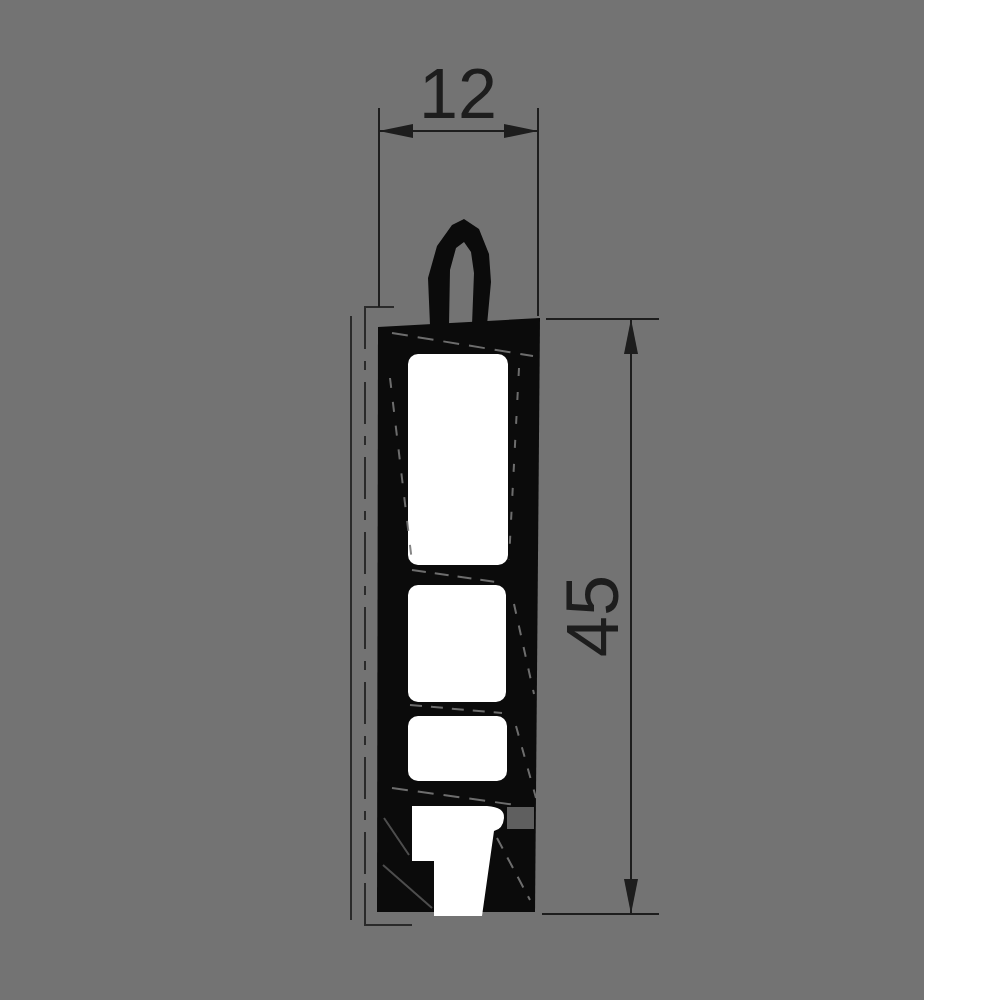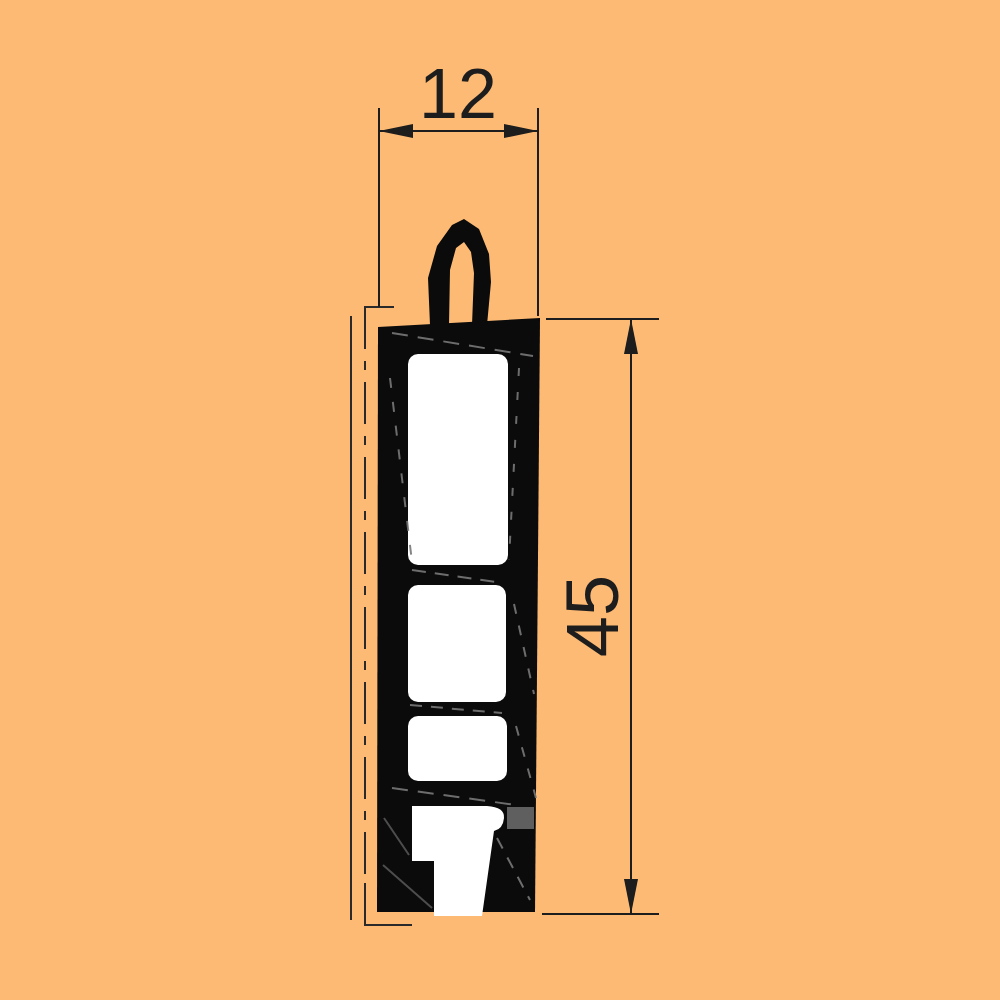--- a/index.html
+++ b/index.html
@@ -5,23 +5,23 @@
   html, body {
     margin: 0;
     padding: 0;
     width: 1000px;
     height: 1000px;
     background: #ffffff;
     font-family: "Liberation Sans", sans-serif;
   }
   .canvas {
     position: relative;
-    width: 1000px;
+    width: 924px;
     height: 1000px;
-    background: #fdba74;
+    background: #737373;
     overflow: hidden;
     text-align: center;
   }
   svg { display: block; }
   .dim-text {
     font-family: "Liberation Sans", sans-serif;
     font-weight: 400;
     fill: #1d1d1d;
   }
 </style>

